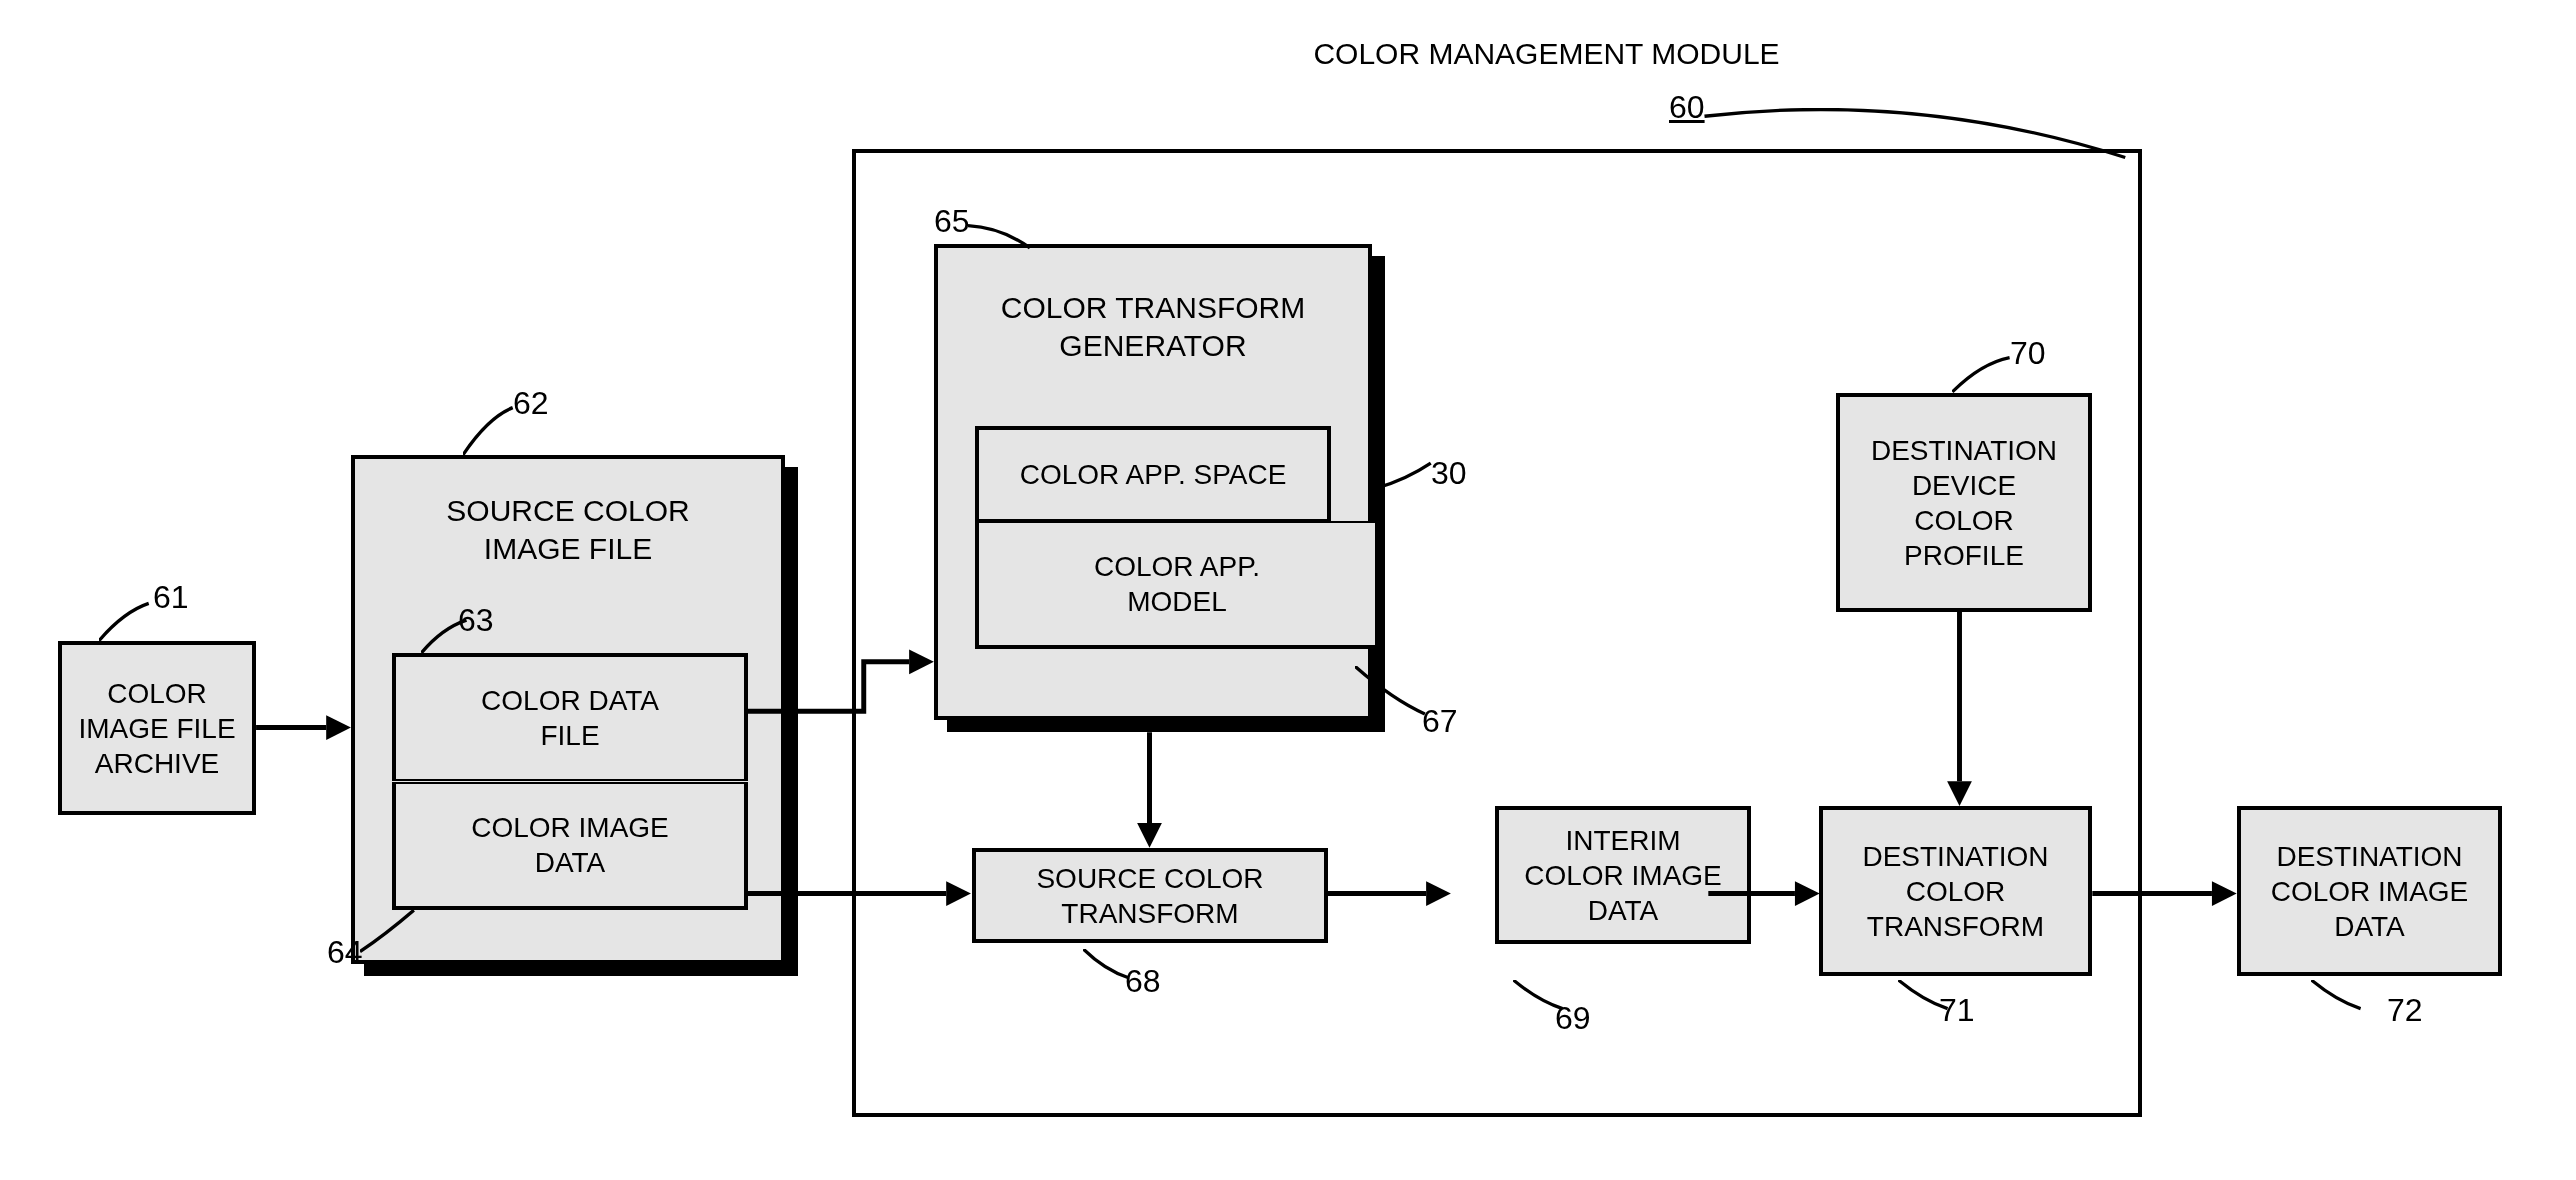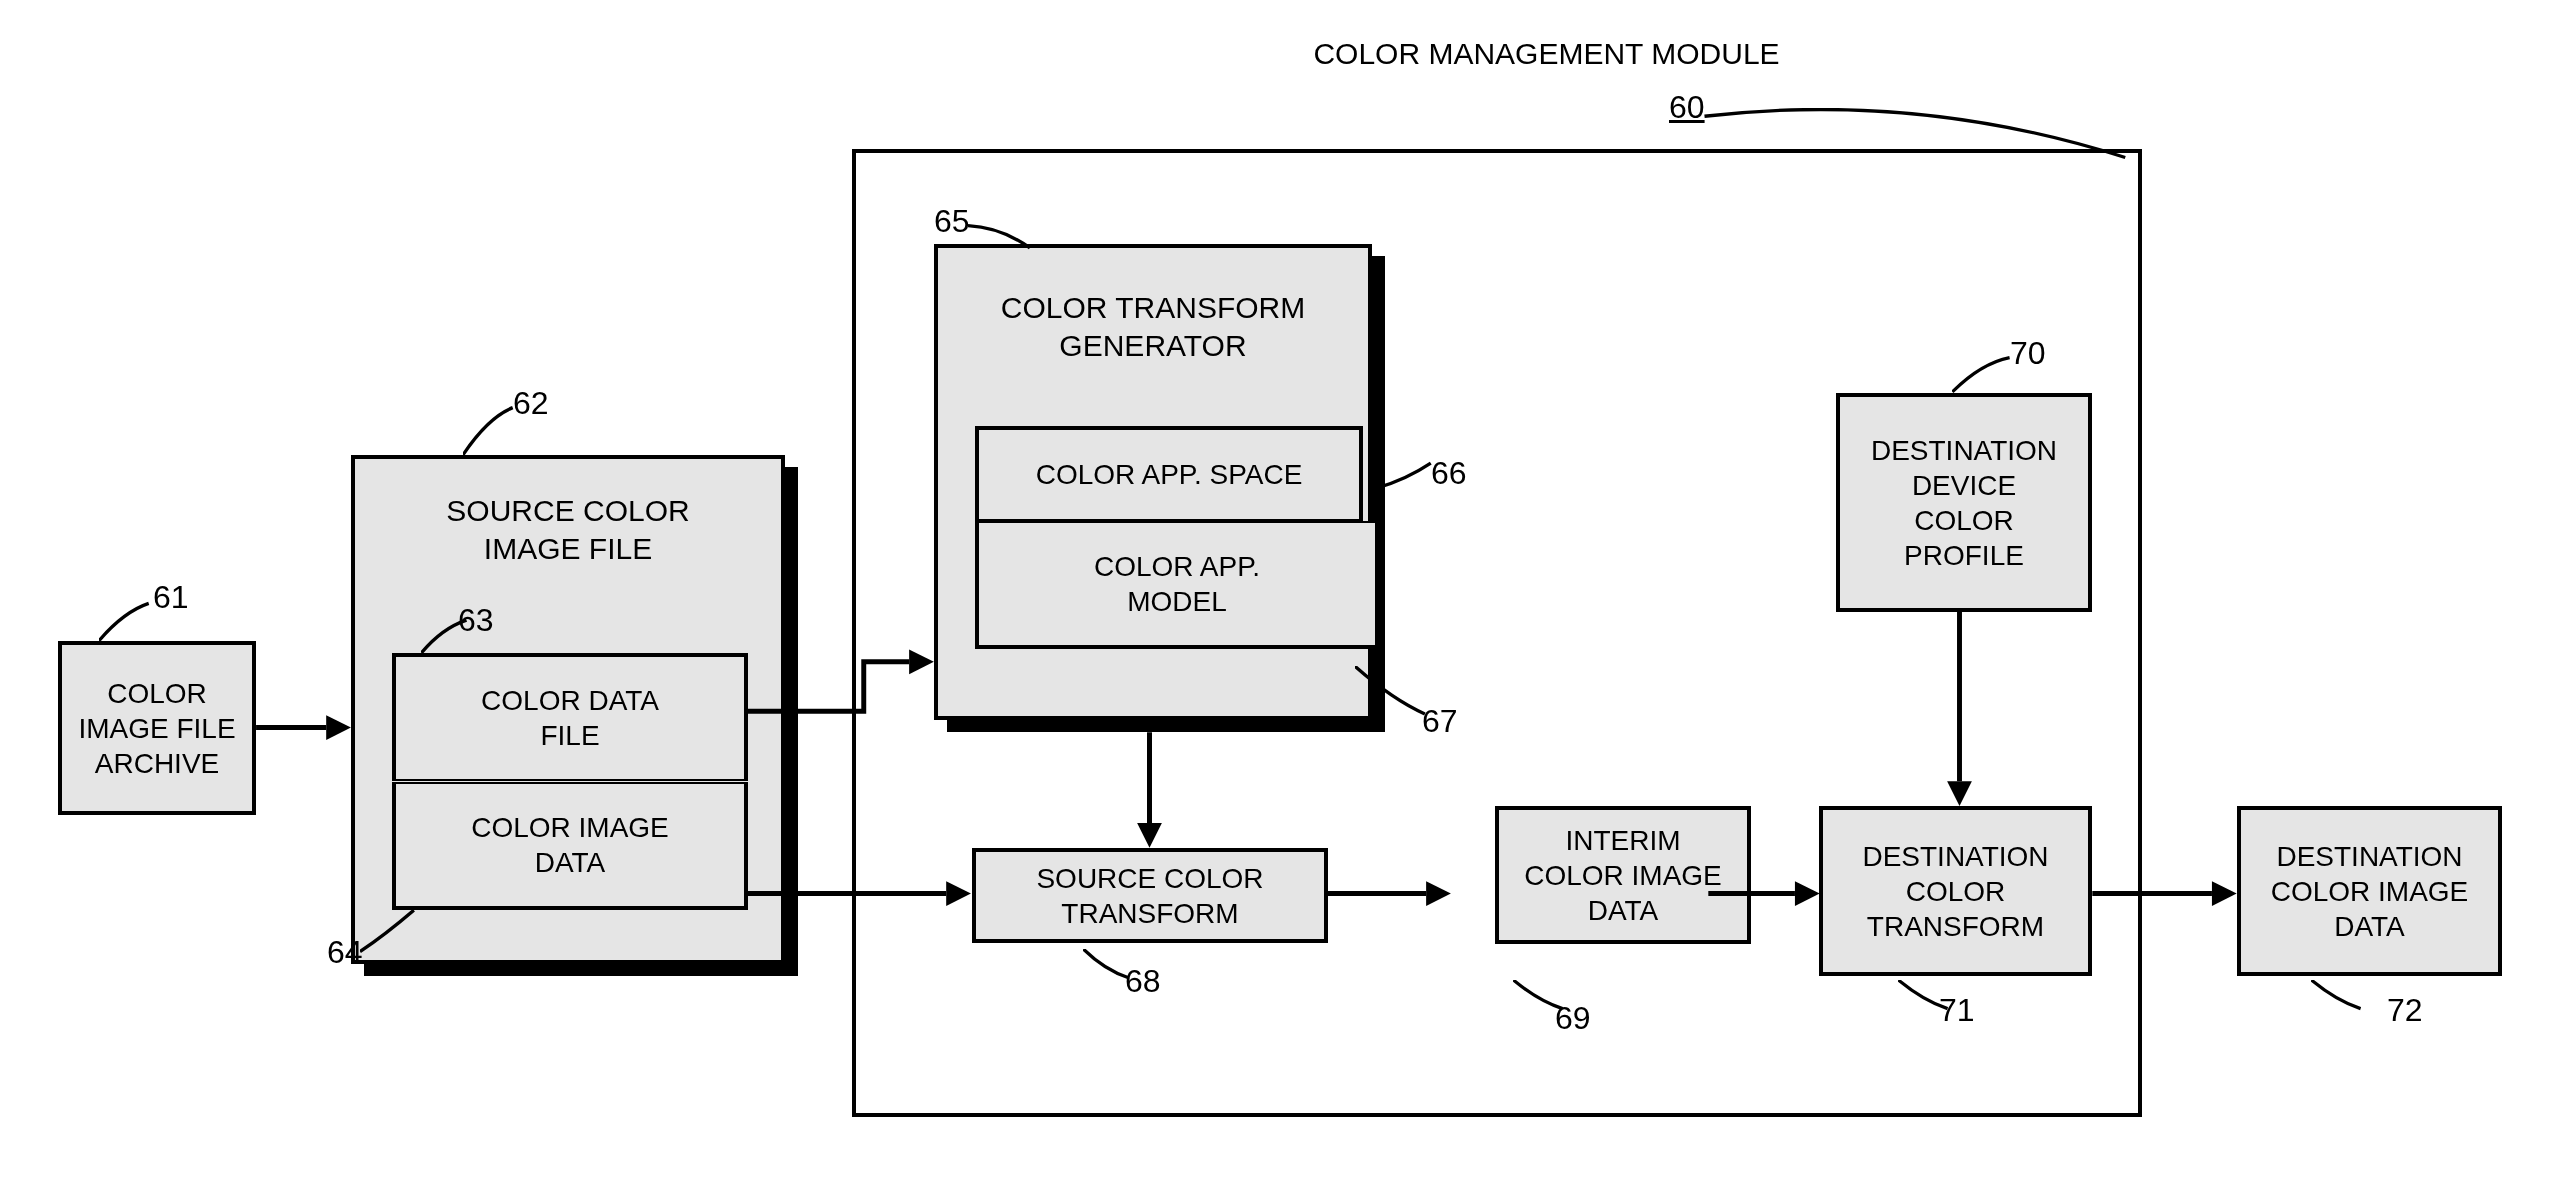--- a/index.html
+++ b/index.html
@@ -97,34 +97,34 @@
 <div class="ref-num" style="left:327px; top:934px;">64</div>
 <svg class="leader" style="left:360px; top:910px; width:58px; height:50px;" viewBox="0 0 70 60" width="58" height="50">
     <path d="M0 50 Q 30 30 65 0"></path>
   </svg>
 
 <div class="shadow-box" style="left:947px; top:256px; width:438px; height:476px;"></div>
 <div class="box" style="left:934px; top:244px; width:438px; height:476px; display:block; padding:0;">
   <div style="position:absolute; top:41px; left:0; width:100%; text-align:center; font-size:30px; white-space:pre-line;">COLOR TRANSFORM
 GENERATOR</div>
 
-  <div class="box" style="left:37px; top:178px; width:388px; height:95px; border-bottom-width:2.1px;">
+  <div class="box" style="left:37px; top:178px; width:356px; height:95px; border-bottom-width:2.1px;">
     <span>COLOR APP. SPACE</span>
   </div>
 
   <div class="box" style="left:37px; top:273px; width:404px; height:128px; border-top-width:2.1px;">
     <span style="white-space:pre-line">COLOR APP.
 MODEL</span>
   </div>
 </div>
 <div class="ref-num" style="left:934px; top:203px;">65</div>
 <svg class="leader" style="left:968px; top:219px; width:66px; height:33px;" viewBox="0 0 80 40" width="66" height="33">
     <path d="M0 8 Q 40 10 75 35"></path>
   </svg>
-<div class="ref-num" style="left:1431px; top:455px;">66</div>
+<div class="ref-num" style="left:1431px; top:455px;">30</div>
 <svg class="leader" style="left:1377px; top:459px; width:58px; height:33px;" viewBox="0 0 70 40" width="58" height="33">
     <path d="M0 35 Q 35 25 65 5"></path>
   </svg>
 <div class="ref-num" style="left:1422px; top:703px;">67</div>
 <svg class="leader" style="left:1355px; top:666px; width:74px; height:58px;" viewBox="0 0 90 70" width="74" height="58">
     <path d="M0 0 Q 45 40 85 58"></path>
   </svg>
 
 <div class="box" style="left:972px; top:848px; width:356px; height:95px;">
   <span style="white-space:pre-line">SOURCE COLOR

